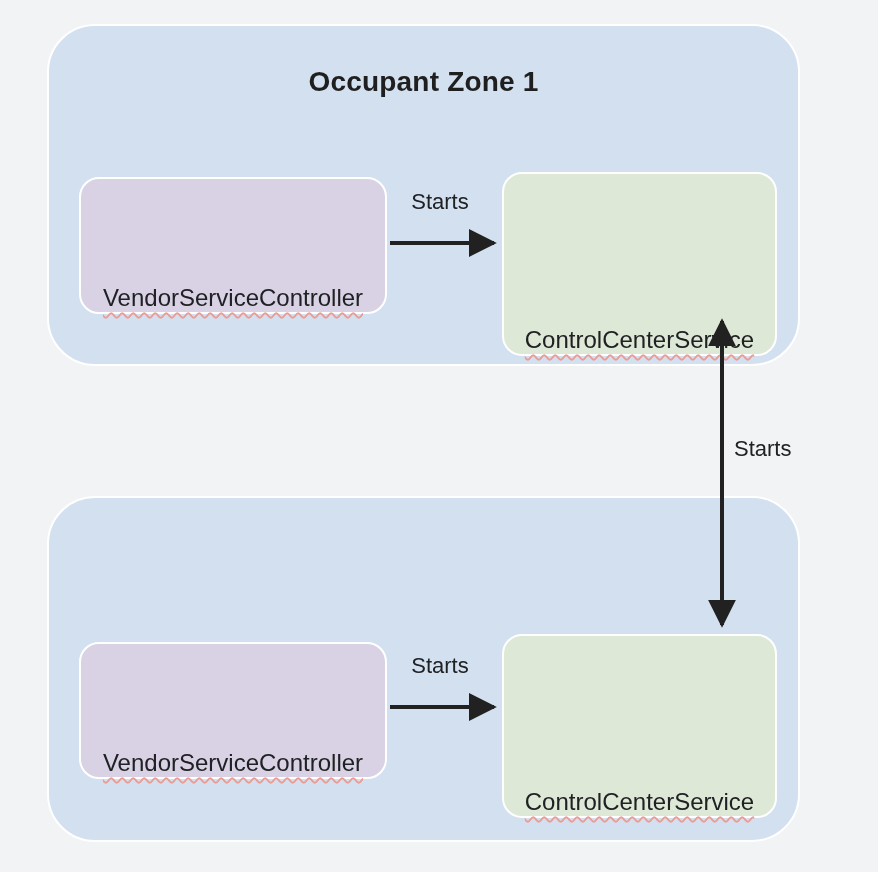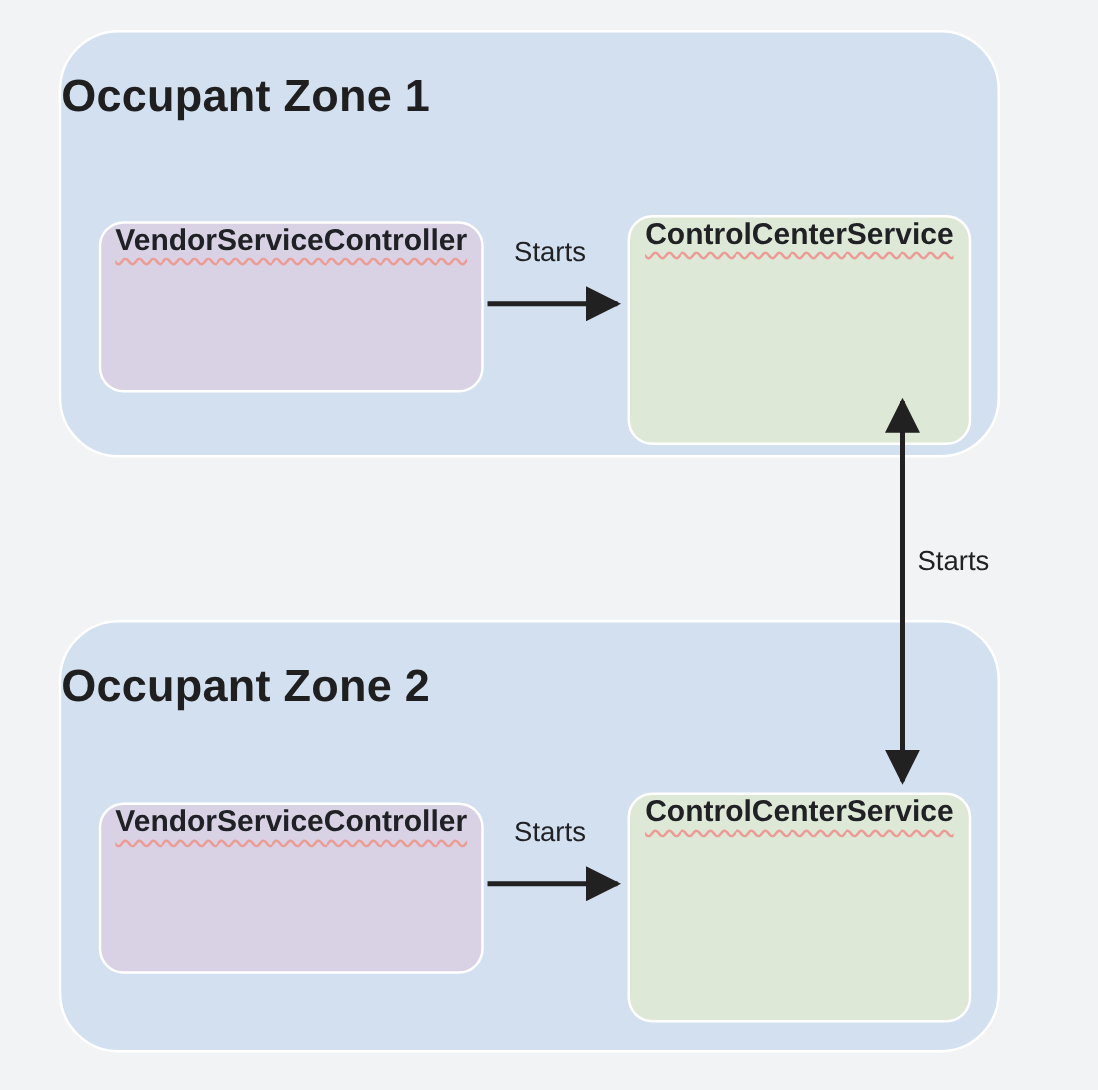--- a/index.html
+++ b/index.html
@@ -21,36 +21,35 @@
     width: 753px;
     background: #d3e0f0;
     border: 2px solid #ffffff;
     border-radius: 48px;
     box-sizing: border-box;
   }
   .zone-1 { top: 24px;  height: 342px; }
   .zone-2 { top: 496px; height: 346px; }
   .zone-title {
     margin: 0;
-    padding-top: 30px;
-    text-align: left;
-    font-size: 36px;
+    padding-top: 40px;
+    text-align: center;
+    font-size: 28px;
     font-weight: bold;
     color: #1f1f1f;
     letter-spacing: 0.2px;
   }
   .node {
     position: absolute;
     border: 2px solid #ffffff;
     border-radius: 20px;
     box-sizing: border-box;
     display: flex;
-    align-items: flex-start;
+    align-items: flex-end;
     justify-content: center;
-    font-weight: bold;
   }
   .node-controller { background: #d8d2e4; width: 308px; height: 137px; left: 30px; }
   .node-service    { background: #dee8d6; width: 275px; height: 184px; left: 453px; }
   .zone-1 .node-controller { top: 151px; }
   .zone-1 .node-service    { top: 146px; }
   .zone-2 .node-controller { top: 144px; }
   .zone-2 .node-service    { top: 136px; }
   .node-label {
     font-size: 24px;
     color: #202124;
@@ -88,21 +87,20 @@
     <h2 class="zone-title">Occupant Zone 1</h2>
     <div class="node node-controller">
       <span class="node-label">VendorServiceController</span>
     </div>
     <div class="node node-service">
       <span class="node-label">ControlCenterService</span>
     </div>
   </section>
 
   <section class="zone zone-2">
-    <h2 class="zone-title">Occupant Zone 2</h2>
     <div class="node node-controller">
       <span class="node-label">VendorServiceController</span>
     </div>
     <div class="node node-service">
       <span class="node-label">ControlCenterService</span>
     </div>
   </section>
 
   <svg class="edges-layer" viewBox="0 0 878 872" xmlns="http://www.w3.org/2000/svg">
     <defs>

